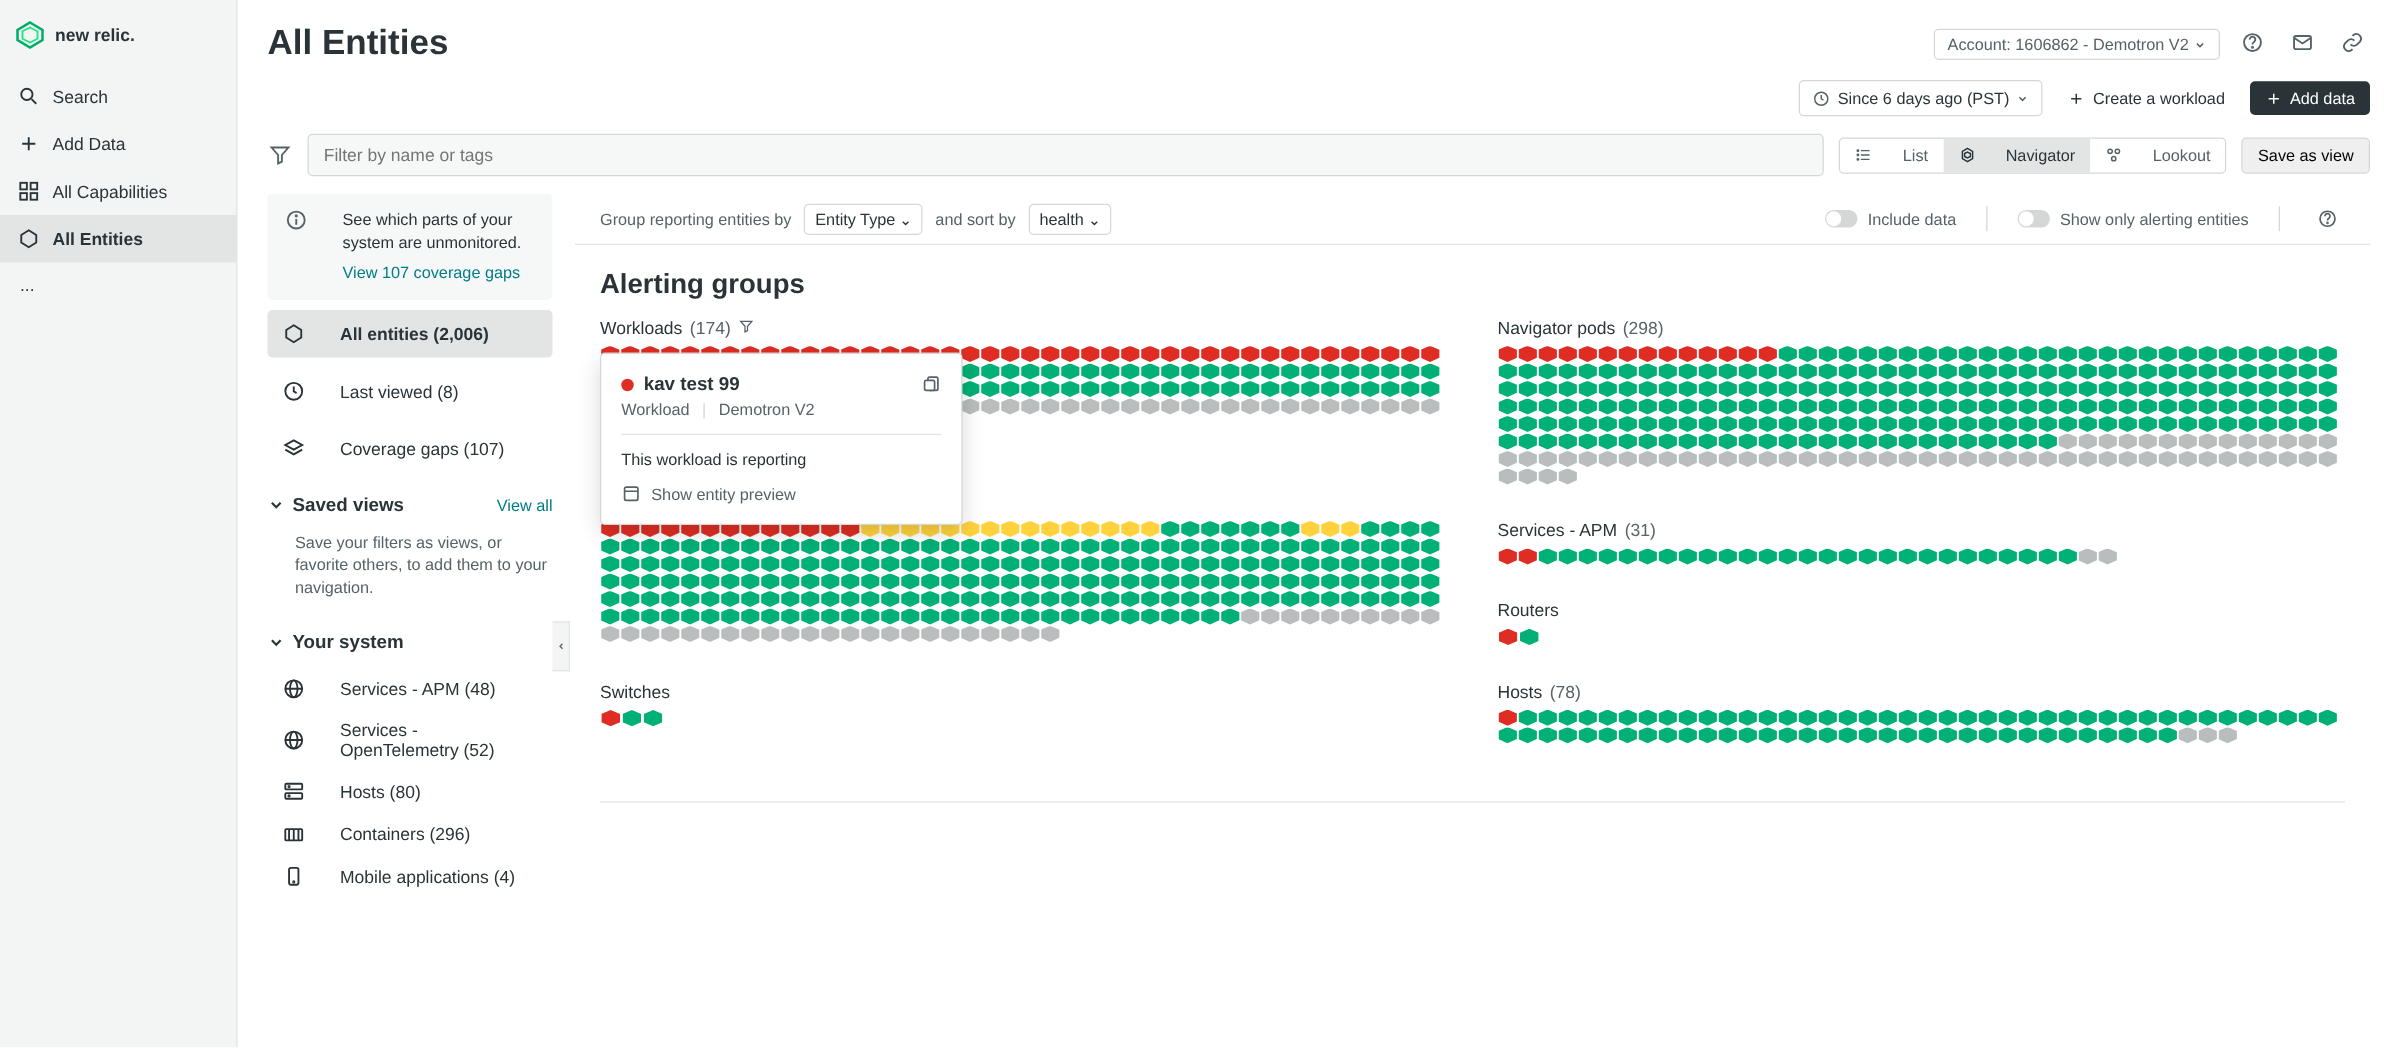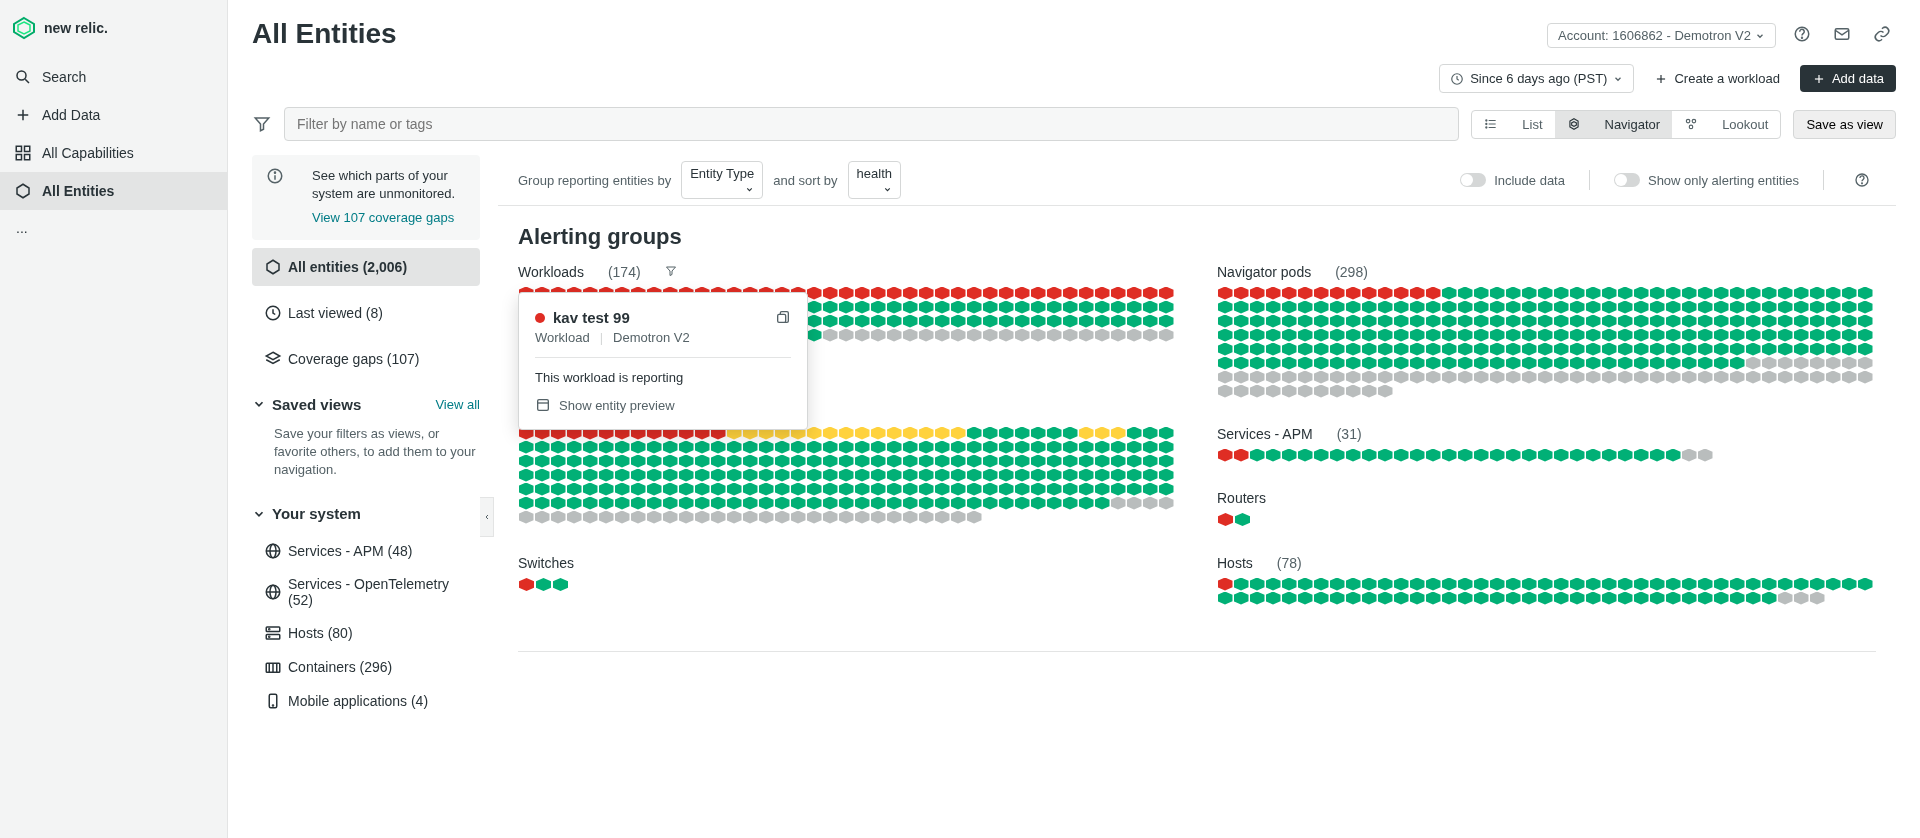--- a/index.html
+++ b/index.html
@@ -1,19 +1,19 @@
 <!DOCTYPE html>
 <html><head>
 <meta charset="utf-8">
 <style>
   * { box-sizing: border-box; margin: 0; padding: 0; font-family: -apple-system, BlinkMacSystemFont, "Segoe UI", sans-serif; }
   body { background: #fff; color: #293338; font-size: 14px; width: 1920px; height: 838px; overflow: hidden; display: flex; }
 
   
-  .sidebar { width: 228px; background: #f3f4f4; border-right: 1px solid #e3e4e4; display: flex; flex-direction: column; padding-top: 10px; }
+  .sidebar { width: 190px; background: #f3f4f4; border-right: 1px solid #e3e4e4; display: flex; flex-direction: column; padding-top: 10px; }
   .logo { display: flex; align-items: center; gap: 8px; padding: 6px 12px 18px; }
   .logo-swirl { width: 24px; height: 24px; }
   .logo-text { font-size: 14px; font-weight: 600; color: #293338; }
   .nav-item { display: flex; align-items: center; gap: 10px; padding: 10px 14px; color: #293338; cursor: pointer; font-size: 14px; }
   .nav-item.active { background: #e3e4e4; font-weight: 600; }
   .nav-icon { display: inline-flex; width: 18px; height: 18px; align-items: center; justify-content: center; }
   .nav-more { padding: 10px 16px; color: #293338; cursor: pointer; }
 
   
   .main { flex: 1; display: flex; flex-direction: column; min-width: 0; }
@@ -37,46 +37,46 @@
   .view-switch .seg.active { background: #e3e4e4; color: #293338; }
   .save-view-btn { border: 1px solid #d5d7d7; border-radius: 4px; padding: 6px 12px; font-size: 13px; cursor: pointer; }
 
   .content { flex: 1; display: flex; padding: 0 24px 24px; gap: 18px; min-height: 0; overflow: hidden; }
 
   
   .left-panel { width: 228px; display: flex; flex-direction: column; gap: 8px; }
   .info-box { background: #f6f7f7; border-radius: 4px; padding: 12px 14px; display: flex; gap: 28px; align-items: flex-start; font-size: 13px; color: #293338; }
   .info-box .msg { flex: 1; line-height: 1.4; }
   .info-box .link { color: #017c86; margin-top: 6px; display: block; cursor: pointer; }
-  .list-item { display: flex; align-items: center; gap: 6px; padding: 10px 12px; border-radius: 4px; font-size: 14px; cursor: pointer; }
+  .list-item { display: flex; align-items: center; gap: 28px; padding: 10px 12px; border-radius: 4px; font-size: 14px; cursor: pointer; }
   .list-item.active { background: #e3e4e4; font-weight: 600; }
   .li-icon { width: 18px; height: 18px; display: inline-flex; }
   .section-head { display: flex; align-items: center; justify-content: space-between; padding: 10px 0 4px; font-size: 15px; font-weight: 600; cursor: pointer; }
   .section-head .chev { display: inline-flex; width: 14px; height: 14px; margin-right: 6px; }
   .section-head .left { display: flex; align-items: center; }
   .view-all-link { color: #017c86; font-size: 13px; font-weight: 400; cursor: pointer; }
   .section-desc { font-size: 13px; color: #556267; line-height: 1.4; padding: 0 0 8px 22px; }
   .sys-list .list-item { padding: 8px 12px; }
 
   
   .right-panel { flex: 1; display: flex; flex-direction: column; min-width: 0; overflow: hidden;}
   .groupbar { display: flex; align-items: center; justify-content: space-between; padding: 6px 20px; border-bottom: 1px solid #e3e4e4; margin-bottom: 18px; font-size: 13px; color: #556267; flex-wrap: wrap; gap: 24px; }
   .groupbar-left { display: flex; align-items: center; gap: 10px; }
   .groupbar-right { display: flex; align-items: center; gap: 24px; }
-  .mini-pill { border: 1px solid #d5d7d7; border-radius: 4px; padding: 4px 8px; display: flex; align-items: flex-end; gap: 4px; cursor: pointer; color: #293338; flex-direction: column; }
+  .mini-pill { border: 1px solid #d5d7d7; border-radius: 4px; padding: 4px 8px; display: flex; align-items: flex-end; gap: 4px; cursor: pointer; color: #293338; }
   .toggle { display: flex; align-items: center; gap: 8px; }
   .toggle-track { width: 26px; height: 14px; border-radius: 7px; background: #d5d7d7; position: relative; cursor: pointer; }
   .toggle-thumb { width: 12px; height: 12px; border-radius: 50%; background: #fff; position: absolute; top: 1px; left: 1px; }
   .divider-v { width: 1px; height: 20px; background: #d5d7d7; }
 
   .groups-title { font-size: 22px; font-weight: 600; padding: 0 20px 14px; }
   .groups-scroll { flex: 1; overflow: auto; padding: 0 20px; }
   .groups-grid { display: grid; grid-template-columns: 1fr 1fr; gap: 28px 40px; }
   .group { position: relative; }
-  .group-head { display: flex; align-items: center; gap: 24px; font-size: 14px; padding-bottom: 6px; }
+  .group-head { display: flex; align-items: center; gap: 6px; font-size: 14px; padding-bottom: 6px; }
   .group-head .count { color: #556267; }
   .group-filter-icon { display:inline-flex; width:14px; height:14px; color:#556267; cursor:pointer; }
 
   .hex-block { display: flex; flex-wrap: wrap; gap: 0; font-size: 0; line-height: 0; }
   .hex { width: 15px; height: 13px; display: inline-block; clip-path: polygon(50% 0, 100% 25%, 100% 75%, 50% 100%, 0 75%, 0 25%); margin: 0.5px; }
   .c-red { background: #df2d24; }
   .c-yel { background: #ffd23d; }
   .c-grn { background: #01b076; }
   .c-gry { background: #b9bdbd; }
 

